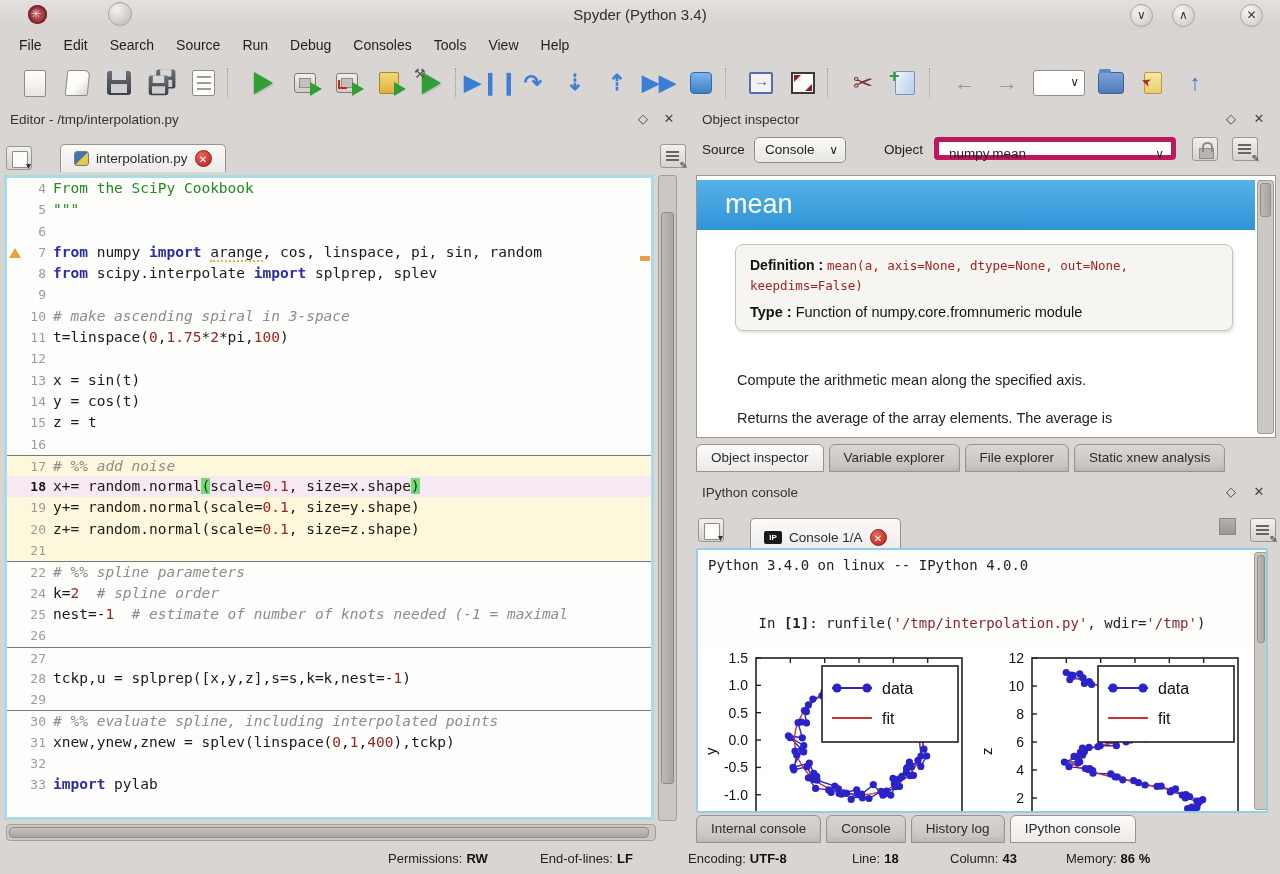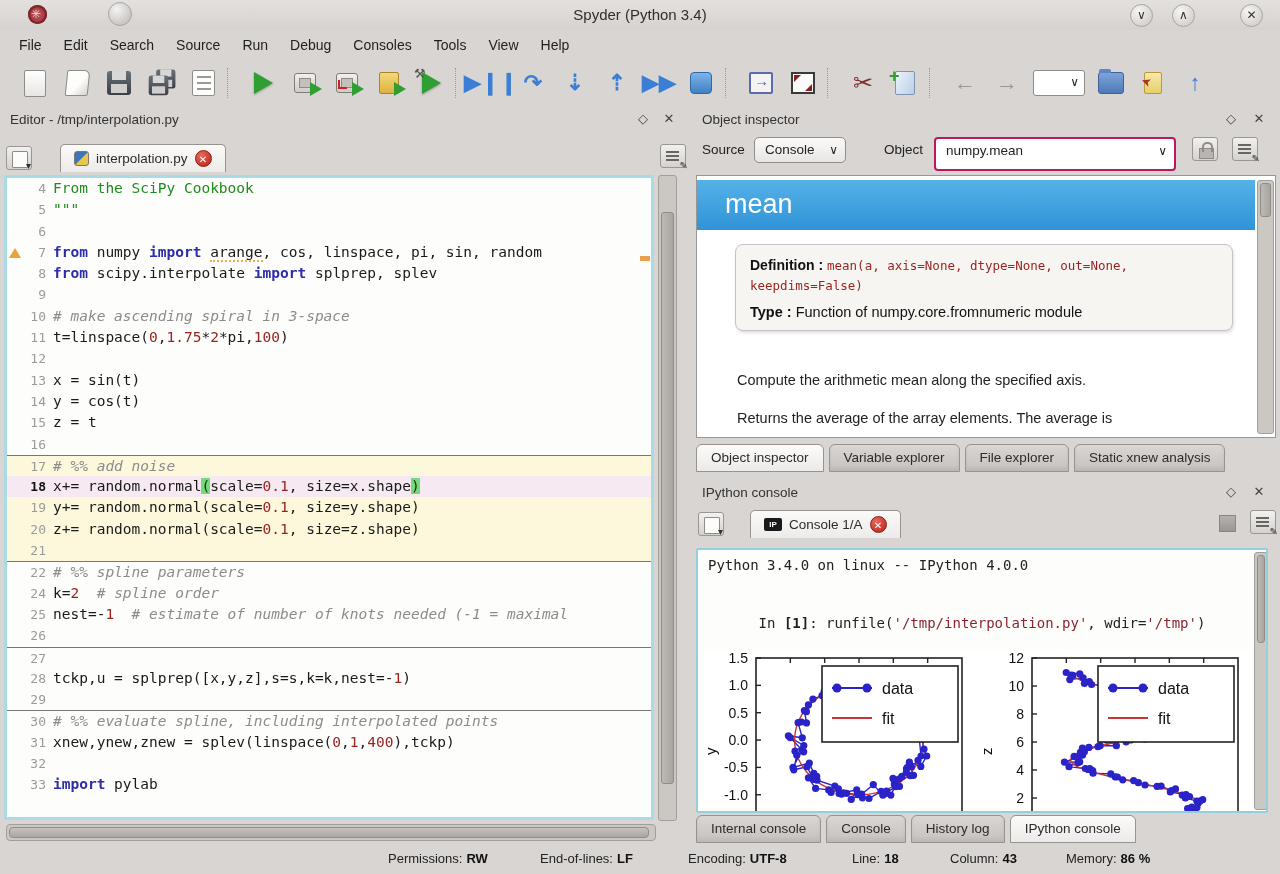--- a/index.html
+++ b/index.html
@@ -110,21 +110,21 @@
   .ed-vscroll { left:658px; top:69px; height:646px; }
   .ed-hscroll { position:absolute; left:6px; top:718px; width:650px; height:17px; background:#cbc7c3; border:1px solid #a29e9a; border-radius:4px; }
   .ed-hthumb { position:absolute; left:2px; top:2px; width:640px; height:11px; background:linear-gradient(#c6c2be,#aaa6a2); border:1px solid #908c88; border-radius:4px; }
 
   
   .rightcol { position:absolute; left:692px; top:106px; width:588px; height:737px; }
   .oi-head { position:absolute; left:10px; top:6px; }
   .oi-controls { position:absolute; left:0; top:30px; width:588px; height:34px; font-size:13.5px; }
   .combo { position:absolute; height:26px; background:linear-gradient(#fbfaf9,#e8e6e3); border:1px solid #918d89; border-radius:5px; font-size:13.5px; padding:4px 24px 0 10px; }
   .combo::after { content:"∨"; position:absolute; right:7px; top:5px; font-size:12px; }
-  .field { position:absolute; height:34px; background:#fff; border:2px solid #be185d; border-radius:4px; font-size:13.5px; padding:4px 24px 0 10px; }
+  .field { position:absolute; height:23px; background:#fff; border:5px solid #be185d; border-radius:4px; font-size:13.5px; padding:4px 24px 0 10px; }
   .field::after { content:"∨"; position:absolute; right:7px; top:5px; font-size:12px; color:#222; }
   .lockbtn::before { content:""; position:absolute; left:6px; top:10px; width:13px; height:9px; background:#b8b4b0; border:1px solid #8f8b87; }
   .lockbtn::after { content:""; position:absolute; left:9px; top:4px; width:7px; height:8px; border:2px solid #8f8b87; border-bottom:none; border-radius:5px 5px 0 0; }
   .docarea { position:absolute; left:4px; top:69px; width:580px; height:263px; background:#fff; border:1px solid #9a9692; overflow:hidden; }
   .docbanner { position:absolute; left:0; top:4px; right:20px; height:50px; background:linear-gradient(#55b2e8,#2f93d6); color:#fff; font-size:27px; padding:9px 0 0 28px; }
   .defbox { position:absolute; left:38px; top:68px; right:42px; background:#f6f5f2; border:1px solid #c6c4c0; border-radius:8px; padding:10px 14px; box-shadow:1px 2px 3px rgba(0,0,0,.12); }
   .defline { font-size:14px; line-height:1.45; }
   .deflab { font-weight:bold; color:#111; }
   .defcode { font-family:"DejaVu Sans Mono",monospace; font-size:12.5px; color:#9c2420; }
   .typeline { font-size:14.5px; margin-top:8px; color:#111; }
@@ -132,21 +132,21 @@
   .oi-vscroll { left:560px; top:4px; width:17px; height:254px; position:absolute; background:#cbc7c3; border:1px solid #a29e9a; border-radius:3px; }
 
   .tabsrow { position:absolute; display:flex; gap:5px; align-items:flex-end; }
   .oi-tabs { left:4px; top:337px; height:29px; }
   .con-tabs { left:4px; top:708px; height:29px; }
   .rtab { border:1px solid #97938f; border-radius:6px 6px 0 0; background:linear-gradient(#d9d6d3,#c6c2be);
      font-size:13.5px; padding:5px 14px 6px; color:#2c2c2c; box-shadow:inset 0 -3px 4px rgba(0,0,0,.06); }
   .rtab.active { background:linear-gradient(#fcfbfa,#eceae8); box-shadow:none; }
 
   .con-head { position:absolute; left:10px; top:379px; }
-  .con-tabbar { position:absolute; left:6px; top:394px; width:578px; height:38px; display:flex; align-items:flex-end; }
+  .con-tabbar { position:absolute; left:6px; top:412px; width:578px; height:38px; display:flex; }
   .ipico { width:18px; height:13px; background:#1a1a1a; border-radius:2px; color:#fff; font-size:8px; font-weight:bold; text-align:center; line-height:13px; }
   .ipico::after { content:"IP"; }
   .stopsq { width:17px; height:17px; background:linear-gradient(#b5b1ad,#9a9692); border:1px solid #8a8682; }
   .conarea { position:absolute; left:4px; top:442px; width:572px; height:265px; background:#fdfdfc; border:2px solid #94cfe0; border-radius:2px; overflow:hidden;
      font-family:"DejaVu Sans Mono",monospace; font-size:14px; }
   .conline { padding:4px 10px; white-space:pre; }
   .con-str { color:#8c2430; }
   .con-b { font-weight:bold; }
   .con-vscroll { left:556px; top:2px; width:14px; height:258px; position:absolute; background:#cbc7c3; border:1px solid #a29e9a; border-radius:3px; }
   .plots { position:absolute; left:2px; top:100px; width:552px; height:162px; display:flex; overflow:hidden; background:#fff; }

